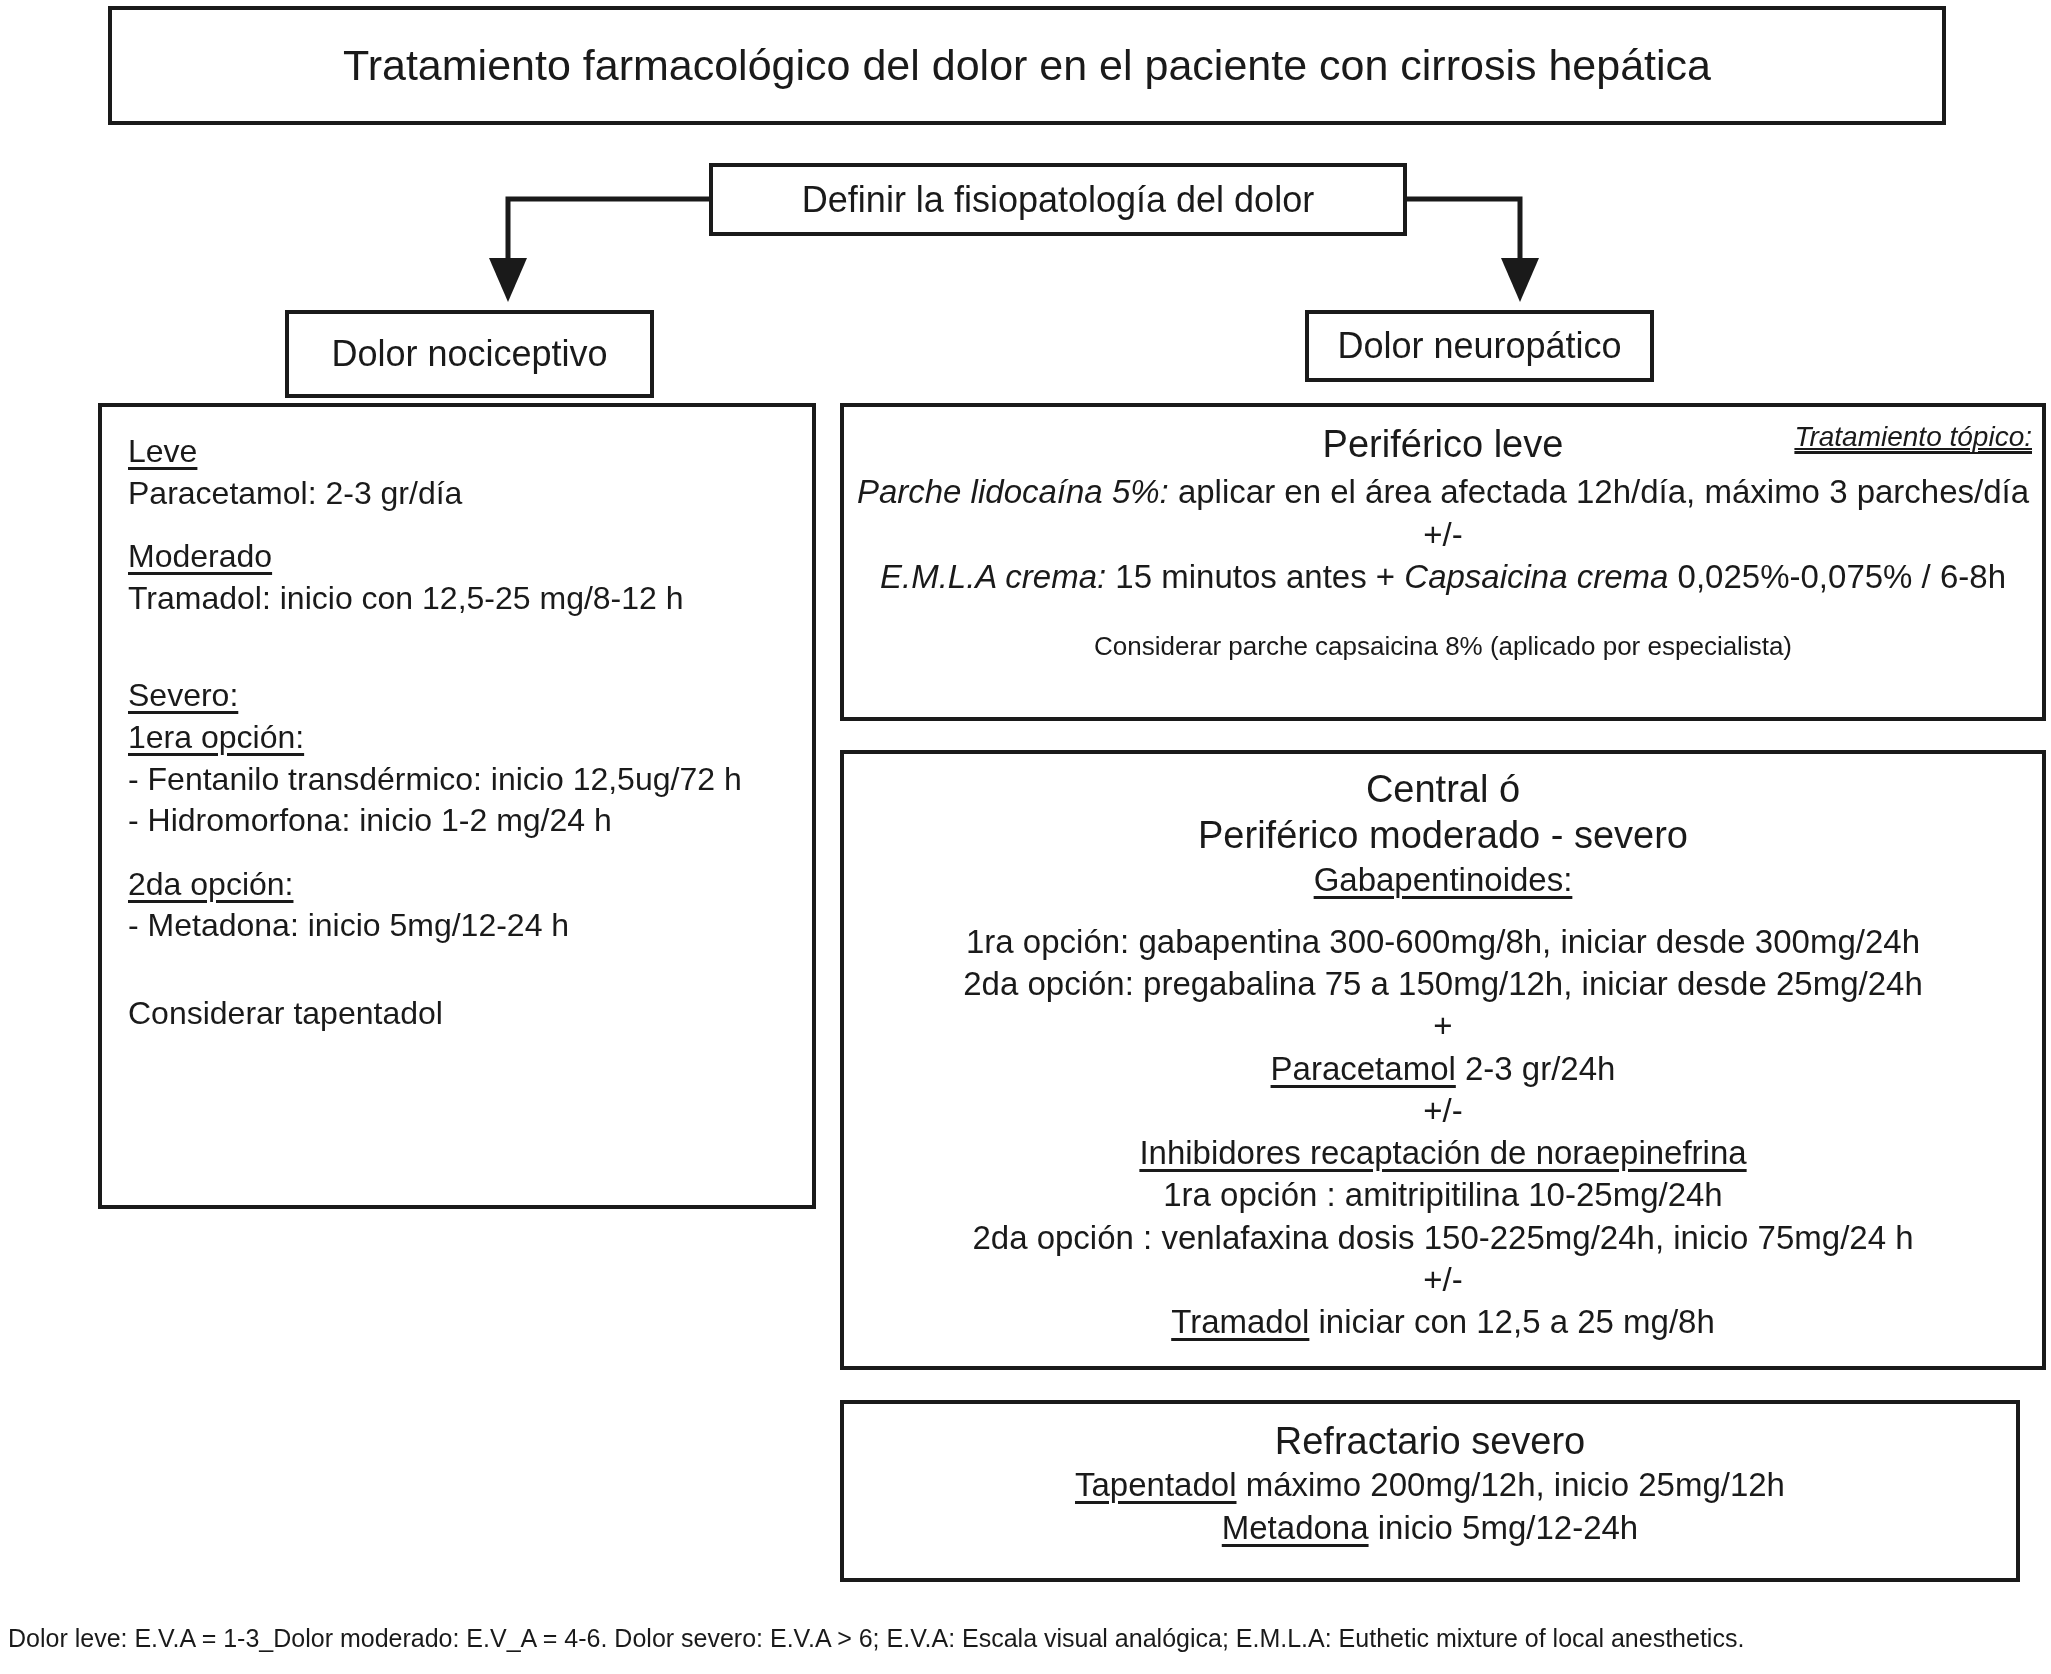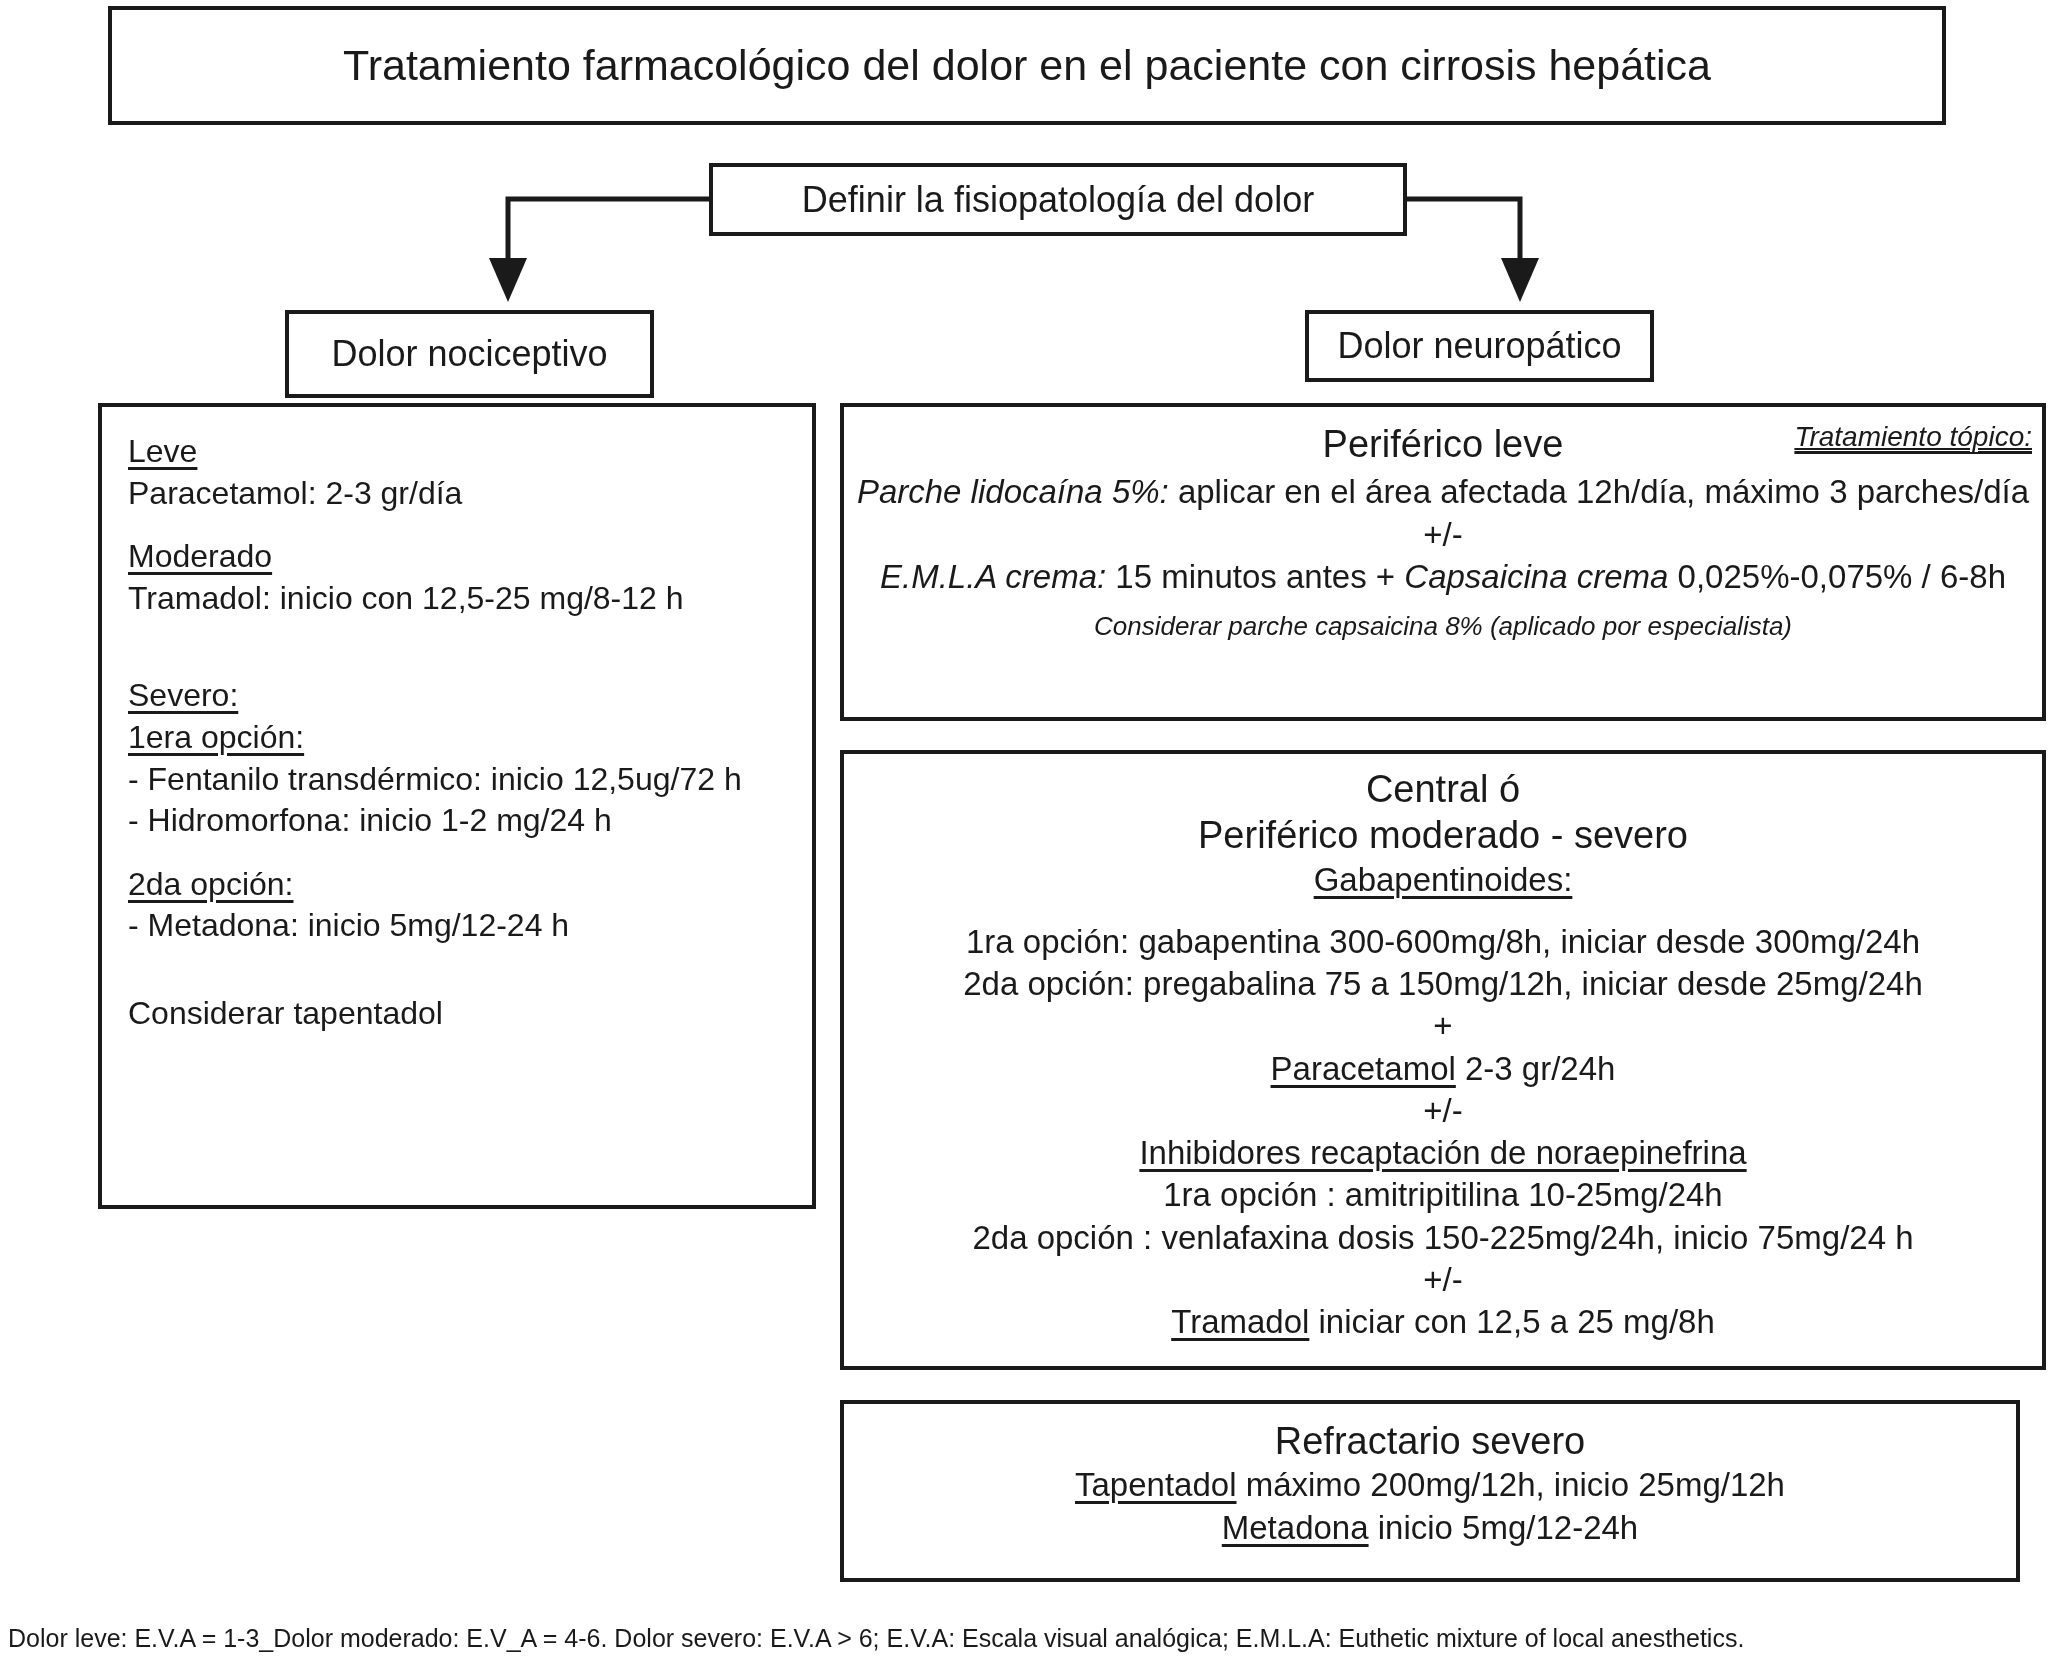--- a/index.html
+++ b/index.html
@@ -185,21 +185,21 @@
     <div class="topical-row">
       <span class="it u">Tratamiento tópico:</span>
     </div>
     <div class="rc-line" style="margin-top:18px;">
       <span class="it">Parche lidocaína 5%:</span><span> aplicar en el área afectada 12h/día, máximo 3 parches/día</span>
     </div>
     <div class="rc-line">+/-</div>
     <div class="rc-line">
       <span class="it">E.M.L.A crema:</span><span> 15 minutos antes + </span><span class="it">Capsaicina crema</span><span> 0,025%-0,075% / 6-8h</span>
     </div>
-    <div class="rc-small" style="margin-top:12px;font-style:italic;">Considerar parche capsaicina 8% (aplicado por especialista)</div>
+    <div class="rc-small" style="margin-top:32px;">Considerar parche capsaicina 8% (aplicado por especialista)</div>
   </div>
 
   <div class="box" id="central-box">
     <div class="rc-title">Central ó</div>
     <div class="rc-title">Periférico moderado - severo</div>
     <div class="rc-line">
       <span class="u">Gabapentinoides:</span>
     </div>
     <div class="rc-line" style="margin-top:20px;">1ra opción: gabapentina 300-600mg/8h, iniciar desde 300mg/24h</div>
     <div class="rc-line">2da opción: pregabalina 75 a 150mg/12h, iniciar desde 25mg/24h</div>

